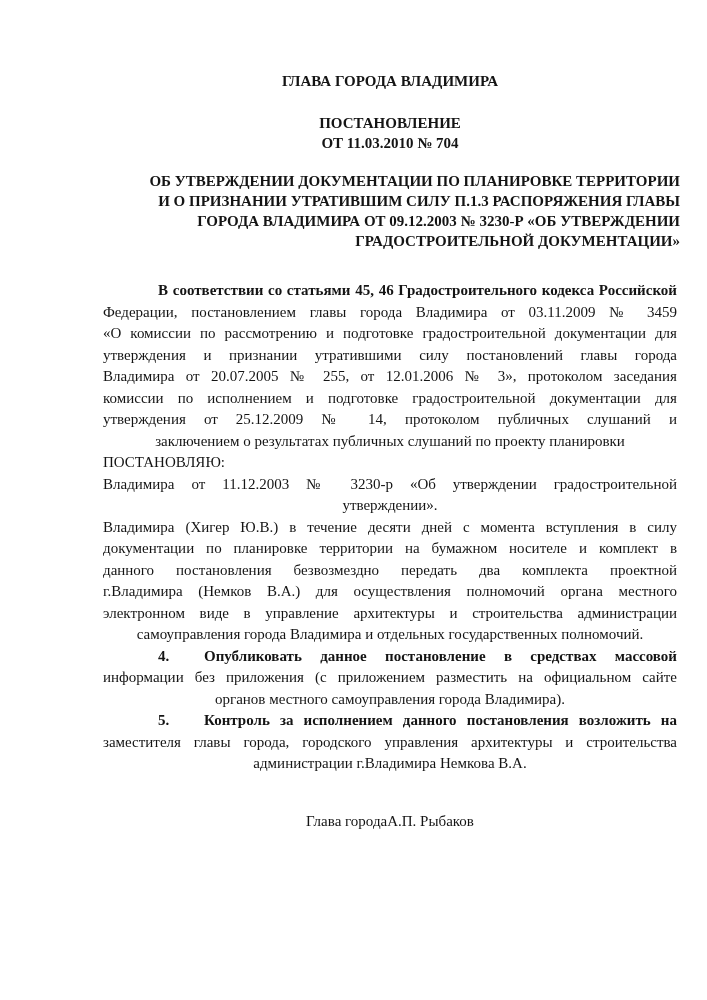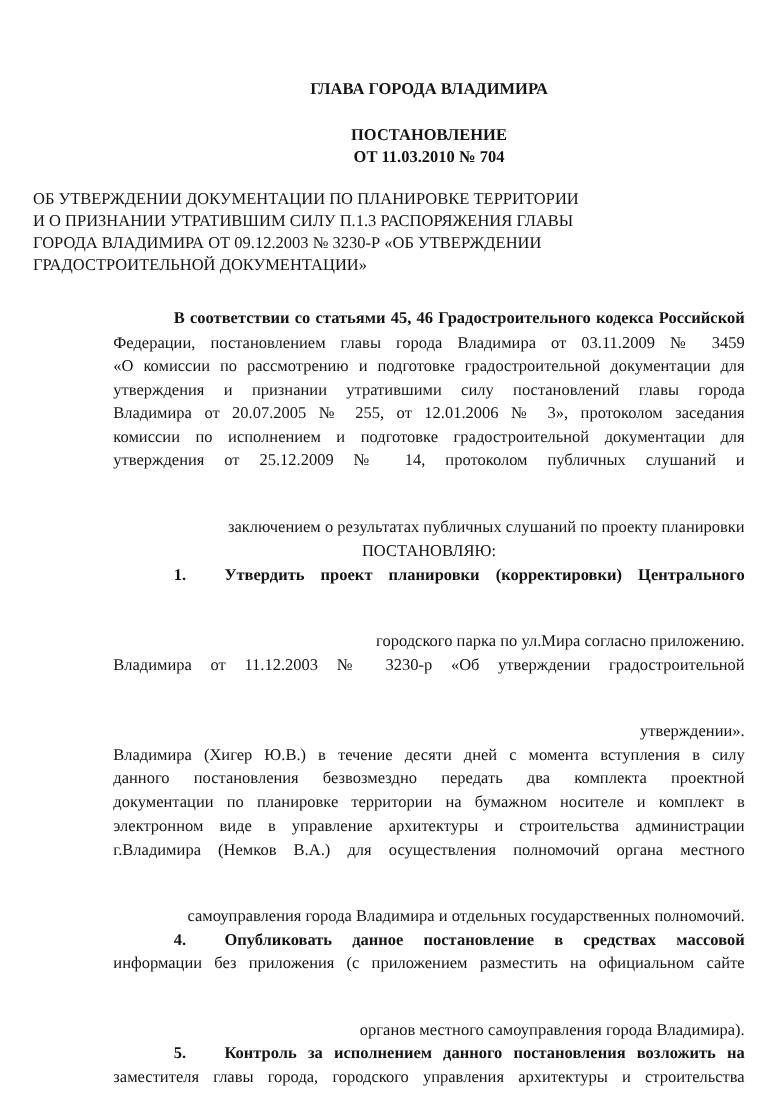--- a/index.html
+++ b/index.html
@@ -18,44 +18,44 @@
   .header-block {
     padding-top: 71px;
     margin: 0 30px 0 103px;
     text-align: center;
     font-weight: bold;
     line-height: 20px;
   }
   .org-name { margin-bottom: 22px; }
   .title-block {
     margin: 18px 27px 0 30px;
-    text-align: left;
-    font-weight: normal;
+    text-align: right;
+    font-weight: bold;
     line-height: 20px;
   }
   .body-block {
     margin: 29px 30px 0 103px;
     line-height: 21.5px;
   }
   
   .jl { text-align: justify; text-align-last: justify; }
   
-  .ll { text-align: right; margin-top: 39px; }
+  .ll { text-align: center; }
   
   .fl { padding-left: 55px; font-weight: bold; }
   .num {
     display: inline-block;
     width: 46px;
     text-align: left;
     text-align-last: left;
   }
-  .resolve { text-align: center; font-family: Liberation Serif, serif; }
+  .resolve { text-align: left; font-family: Liberation Serif, serif; }
   .signature {
     display: flex;
-    justify-content: space-between;
+    justify-content: center;
     margin: 36px 30px 0 103px;
     line-height: 21.5px;
   }
 </style>
 </head>
 <body>
 
 <div class="page">
 
   <div class="header-block">
@@ -79,36 +79,32 @@
       <div class="jl">«О комиссии по рассмотрению и подготовке градостроительной документации для</div>
       <div class="jl">утверждения и признании утратившими силу постановлений главы города</div>
       <div class="jl">Владимира от 20.07.2005 № 255, от 12.01.2006 № 3», протоколом заседания</div>
       <div class="jl">комиссии по исполнением и подготовке градостроительной документации для</div>
       <div class="jl">утверждения от 25.12.2009 № 14, протоколом публичных слушаний и</div>
       <div class="ll">заключением о результатах публичных слушаний по проекту планировки</div>
     </div>
 
     <div class="resolve">ПОСТАНОВЛЯЮ:</div>
 
-    <div>
-      <div class="jl fl"><span class="num">1.</span><span>Утвердить проект планировки (корректировки) Центрального</span></div>
-      <div class="ll">городского парка по ул.Мира согласно приложению.</div>
-    </div>
 
     <div>
       <div class="jl">Владимира от 11.12.2003 № 3230-р «Об утверждении градостроительной</div>
       <div class="ll">утверждении».</div>
     </div>
 
     <div>
       <div class="jl">Владимира (Хигер Ю.В.) в течение десяти дней с момента вступления в силу</div>
+      <div class="jl">документации по планировке территории на бумажном носителе и комплект в</div>
       <div class="jl">данного постановления безвозмездно передать два комплекта проектной</div>
-      <div class="jl">документации по планировке территории на бумажном носителе и комплект в</div>
+      <div class="jl">г.Владимира (Немков В.А.) для осуществления полномочий органа местного</div>
       <div class="jl">электронном виде в управление архитектуры и строительства администрации</div>
-      <div class="jl">г.Владимира (Немков В.А.) для осуществления полномочий органа местного</div>
       <div class="ll">самоуправления города Владимира и отдельных государственных полномочий.</div>
     </div>
 
     <div>
       <div class="jl fl"><span class="num">4.</span><span>Опубликовать данное постановление в средствах массовой</span></div>
       <div class="jl">информации без приложения (с приложением разместить на официальном сайте</div>
       <div class="ll">органов местного самоуправления города Владимира).</div>
     </div>
 
     <div>

